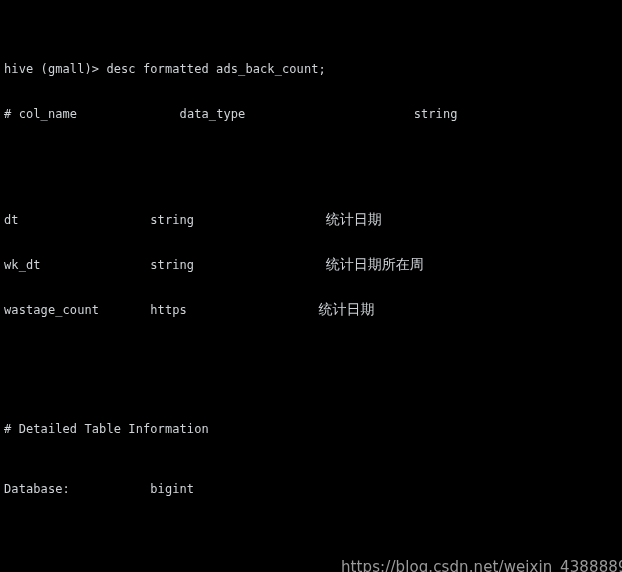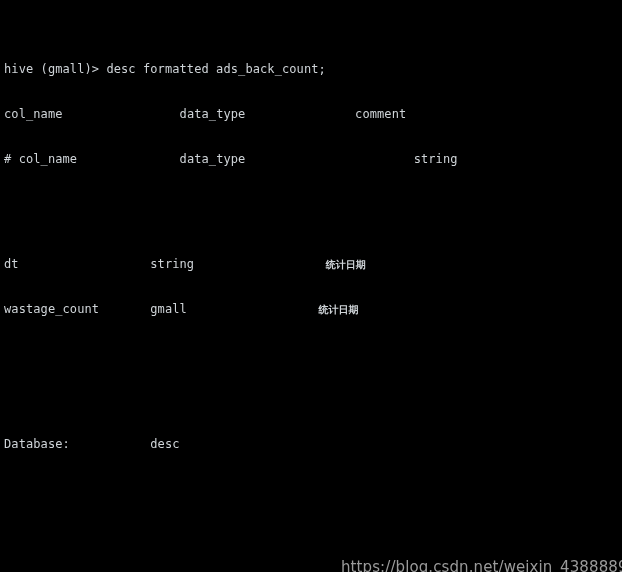--- a/index.html
+++ b/index.html
@@ -41,54 +41,54 @@
   }
 
   .line {
     display: block;
     height: 15px;
     white-space: pre;
   }
 
   .cn {
     font-family: "DejaVu Sans", "Liberation Sans", sans-serif;
-    font-size: 10px;
+    font-size: 14px;
     letter-spacing: 0;
-    font-weight: bold;
   }
 
   #watermark {
     position: absolute;
     left: 341px;
     top: 543px;
     font-family: "DejaVu Sans", "Liberation Sans", sans-serif;
     font-size: 15px;
     color: #9a9a9a;
     white-space: pre;
     letter-spacing: 0.1px;
   }
 </style>
 </head>
 <body>
 
 <div id="terminal">
   <div id="screen">
 
     <span class="line">hive (gmall)&gt; desc formatted ads_back_count;</span>
-    <span class="line">col_name            	data_type           	comment</span>
     <span class="line"># col_name            	data_type               	string             </span>
     <span class="line"></span>
 
     <span class="line"><span>dt                  </span><span>string                  </span><span class="cn">统计日期</span></span>
-    <span class="line"><span>wastage_count       </span><span>gmall                  </span><span class="cn">统计日期</span></span>
+    <span class="line"><span>wk_dt               </span><span>string                  </span><span class="cn">统计日期所在周</span></span>
+    <span class="line"><span>wastage_count       </span><span>https                  </span><span class="cn">统计日期</span></span>
 
     <span class="line"></span>
 
+    <span class="line"># Detailed Table Information</span>
 
-    <span class="line"><span>Database:           </span><span>desc                   </span></span>
+    <span class="line"><span>Database:           </span><span>bigint                   </span></span>
     
     
     
     
     
     
     
 
     
 

